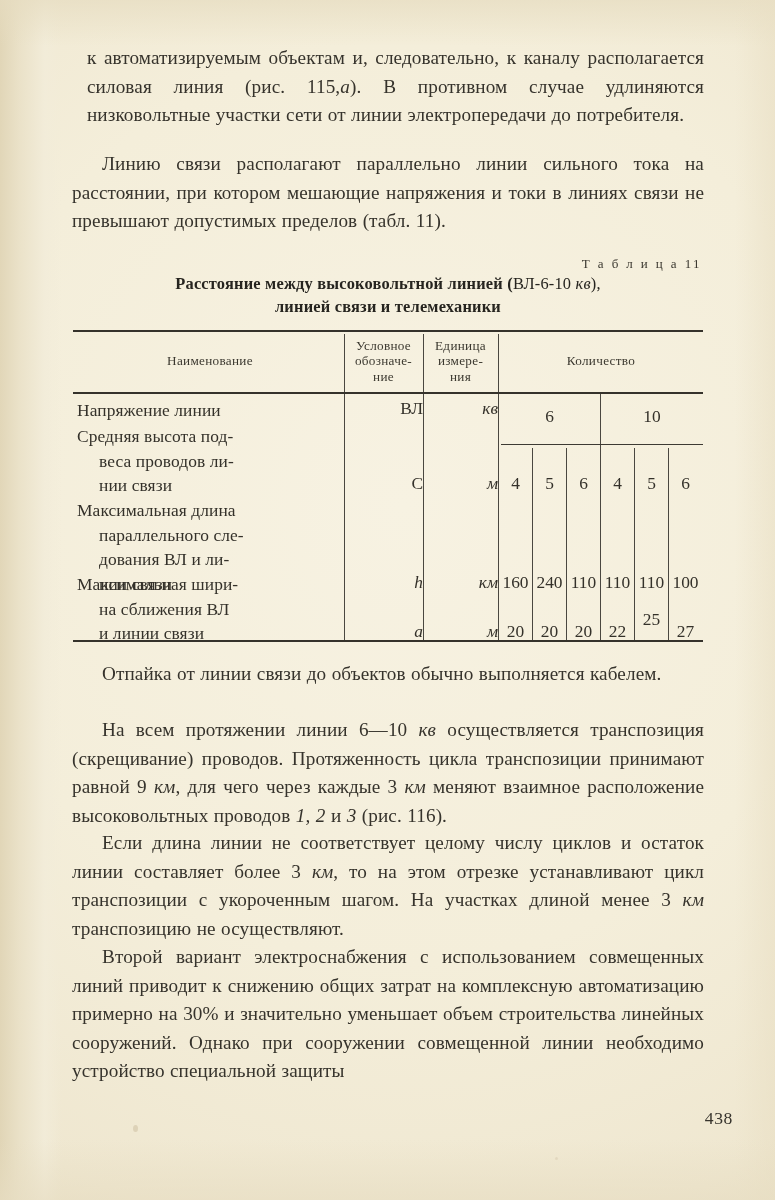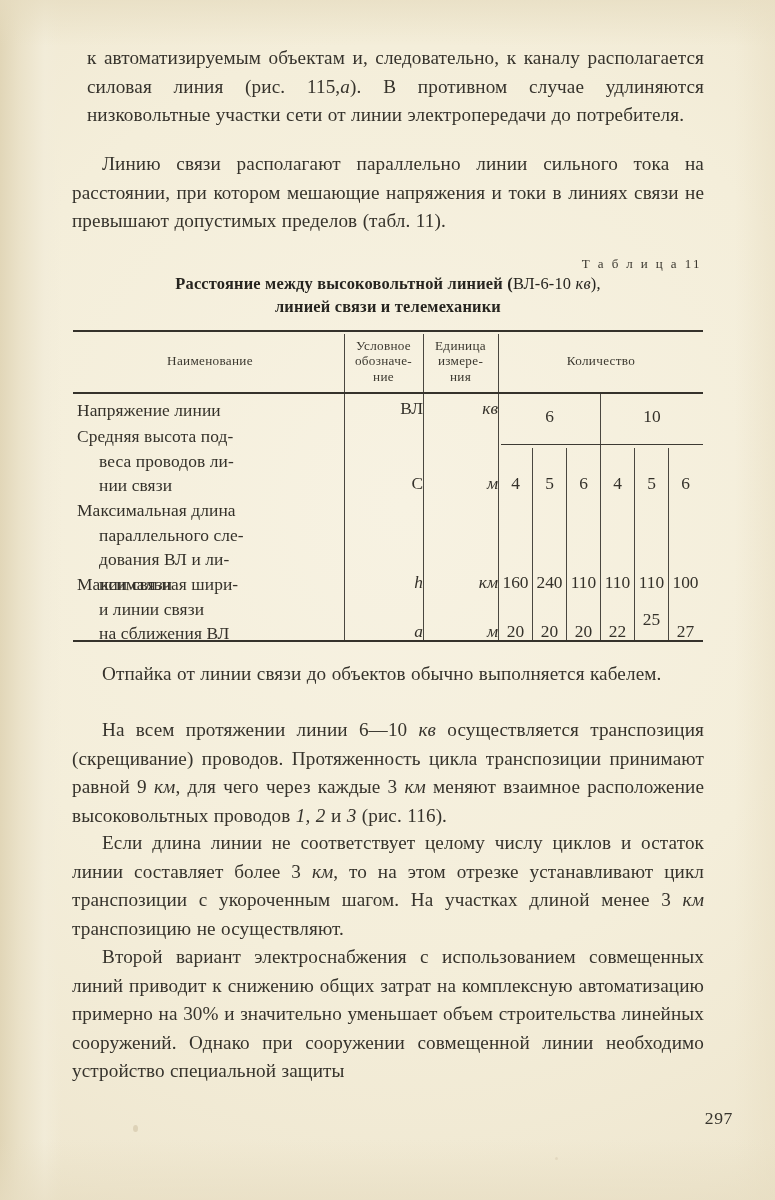--- a/index.html
+++ b/index.html
@@ -233,22 +233,22 @@
       <div class="unitcell" style="top:180px;">км</div>
       <div class="numcell" style="left:426px;width:33px;top:180px;">160</div>
       <div class="numcell" style="left:460px;width:33px;top:180px;">240</div>
       <div class="numcell" style="left:494px;width:33px;top:180px;">110</div>
       <div class="numcell" style="left:528px;width:33px;top:180px;">110</div>
       <div class="numcell" style="left:562px;width:33px;top:180px;">110</div>
       <div class="numcell" style="left:596px;width:33px;top:180px;">100</div>
 
       <div class="namecell" style="top:180px;">
         <span>Максимальная шири-</span>
+        <span class="ind">на сближения ВЛ</span>
         <span class="ind">и линии связи</span>
-        <span class="ind">на сближения ВЛ</span>
       </div>
       <div class="symcell" style="top:229px;font-style:italic;">а</div>
       <div class="unitcell" style="top:229px;">м</div>
       <div class="numcell" style="left:426px;width:33px;top:229px;">20</div>
       <div class="numcell" style="left:460px;width:33px;top:229px;">20</div>
       <div class="numcell" style="left:494px;width:33px;top:229px;">20</div>
       <div class="numcell" style="left:528px;width:33px;top:229px;">22</div>
       <div class="numcell" style="left:562px;width:33px;top:217px;">25</div>
       <div class="numcell" style="left:596px;width:33px;top:229px;">27</div>
 
@@ -266,13 +266,13 @@
   <div class="blk5">
     <p class="para"><span>Если длина линии не соответствует целому числу циклов и остаток линии составляет более 3 </span><i class="it">км</i><span>, то на этом отрезке устанавливают цикл транспозиции с укороченным шагом. На участках длиной менее 3 </span><i class="it">км</i><span> транспозицию не осуществляют.</span></p>
   </div>
 
   <div class="blk6">
     <p class="para">Второй вариант электроснабжения с использованием совмещенных линий приводит к снижению общих затрат на комплексную автоматизацию примерно на 30% и значительно уменьшает объем строительства линейных сооружений. Однако при сооружении совмещенной линии необходимо устройство специальной защиты</p>
   </div>
 
 </div>
 
-<div class="folio">297</div>
+<div class="folio">438</div>
 
 </body></html>

